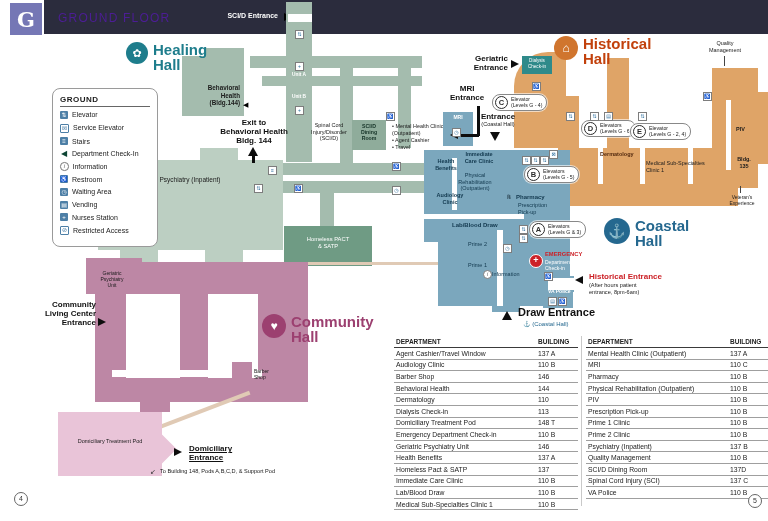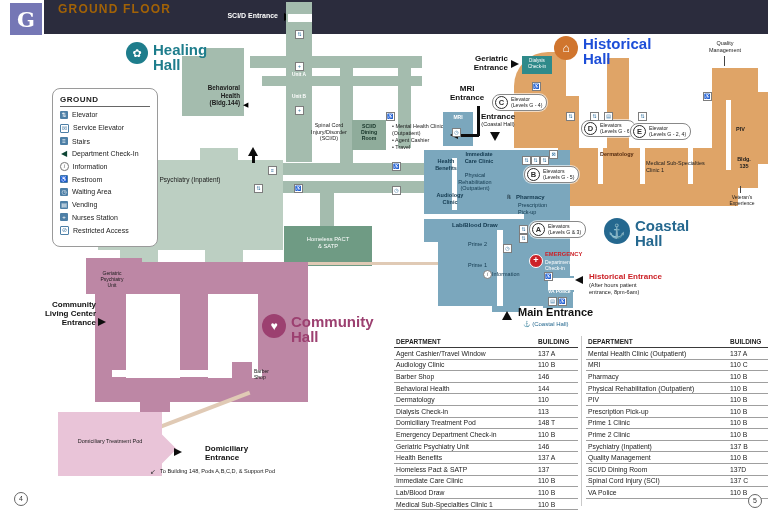--- a/index.html
+++ b/index.html
@@ -30,21 +30,21 @@
   .tri{position:absolute;width:0;height:0;}
   .tri-r{border-top:4px solid transparent;border-bottom:4px solid transparent;border-left:8px solid #0d0d0d;}
   .tri-l{border-top:4px solid transparent;border-bottom:4px solid transparent;border-right:8px solid #0d0d0d;}
   .tri-u{border-left:5px solid transparent;border-right:5px solid transparent;border-bottom:9px solid #0d0d0d;}
   .tri-d{border-left:5px solid transparent;border-right:5px solid transparent;border-top:9px solid #0d0d0d;}
   .stem{position:absolute;background:#0d0d0d;}
   .hdr-band{position:absolute;left:44px;top:0;width:724px;height:34px;background:#2b2c3d;}
   .g-box{position:absolute;left:10px;top:3px;width:32px;height:32px;background:#7577b5;
          display:flex;align-items:center;justify-content:center;}
   .g-letter{font-family:"DejaVu Serif",serif;font-weight:bold;font-size:21px;color:#fff;}
-  .hdr-title{position:absolute;left:58px;top:2px;font-size:12px;font-weight:bold;color:#a16207;letter-spacing:1.2px;}
+  .hdr-title{position:absolute;left:58px;top:11px;font-size:12px;font-weight:normal;color:#4c1d95;letter-spacing:1.2px;}
   .legend{position:absolute;left:52px;top:88px;width:106px;background:#fff;border:1px solid #9a9a9a;
           border-radius:8px;padding:6px 7px 7px 7px;box-sizing:border-box;}
   .lg-title{font-size:8px;font-weight:bold;border-bottom:1px solid #666;padding-bottom:2px;margin-bottom:4px;letter-spacing:0.5px;}
   .lg-row{display:flex;align-items:center;gap:4px;margin:0 0 4.6px 0;}
   .lg-icon{flex:0 0 auto;width:8px;height:8px;background:#4d7fa6;color:#fff;font-size:6px;line-height:8px;
            text-align:center;border-radius:1px;overflow:hidden;}
   .lg-icon.service_elevator,.lg-icon.restricted{background:#fff;border:1px solid #4d7fa6;color:#4d7fa6;width:7px;height:7px;line-height:7px;}
   .lg-icon.checkin{background:transparent;color:#0d4434;font-size:8px;line-height:8px;}
   .lg-icon.info{background:transparent;border:1px solid #777;border-radius:50%;color:#555;width:6.5px;height:6.5px;
                 font-size:5.5px;line-height:6.5px;font-style:italic;}
@@ -111,20 +111,23 @@
     <span class="logo" style="width: 22px; height: 22px; font-size: 11px; background: rgb(30, 125, 140);">✿</span>
     <span class="nm" style="color: rgb(30, 125, 140);">Healing
 Hall</span>
   </div>
 
   <div class="lbl pre b r" style="left:186px;top:84px;width:54px;font-size:6.3px;">Behavioral
 Health
 (Bldg.144)</div>
   <div class="abs" style="left:243px;top:101px;font-size:7px;color:#000;">◀</div>
 
+  <div class="ent pre c" style="left:206px;top:118px;width:96px;">Exit to
+Behavioral Health
+Bldg. 144</div>
   <div class="tri tri-u" style="left:248px;top:147px;"></div>
   <div class="stem" style="left:252px;top:155px;width:2.5px;height:8px;"></div>
 
   <div class="lbl pre c" style="left:306px;top:122px;width:46px;">Spinal Cord
 Injury/Disorder
 (SCI/D)</div>
   <div class="lbl pre c b" style="left:352px;top:123px;width:34px;font-size:5.2px;color:#143226;">SCI/D
 Dining
 Room</div>
   <div class="lbl w c b" style="left:288px;top:72px;width:22px;font-size:4.8px;">Unit A</div>
@@ -191,21 +194,21 @@
   <div class="bld tan" style="left:712px;top:68px;width:46px;height:120px;"></div>
   <div class="bld tan" style="left:754px;top:92px;width:14px;height:72px;"></div>
   <div class="bld cut" style="left:598px;top:148px;width:5px;height:36px;"></div>
   <div class="bld cut" style="left:640px;top:148px;width:5px;height:36px;"></div>
   <div class="bld cut" style="left:688px;top:148px;width:5px;height:36px;"></div>
   <div class="bld cut" style="left:726px;top:100px;width:5px;height:70px;"></div>
   <div class="bld tealbox" style="left:522px;top:56px;width:30px;height:18px;"></div>
 
   <div class="hall" style="left:554px;top:36px;">
     <span class="logo" style="width: 24px; height: 24px; font-size: 12px; background: rgb(208, 117, 46);">⌂</span>
-    <span class="nm" style="color: #1d4ed8;">Historical
+    <span class="nm" style="color: #c2410c;">Historical
 Hall</span>
   </div>
 
   <div class="ent pre r" style="left:452px;top:54px;width:56px;">Geriatric
 Entrance</div>
   <div class="tri tri-r" style="left:511px;top:60px;"></div>
   <div class="lbl pre c w" style="left:522px;top:58px;width:30px;font-size:4.6px;">Dialysis
 Check-in</div>
   <div class="lbl" style="left:600px;top:151px;font-size:5.5px;color:#53290e;font-weight:bold;">Dermatology</div>
   <div class="lbl pre" style="left:646px;top:160px;width:86px;">Medical Sub-Specialties
@@ -270,21 +273,21 @@
   <div class="lbl pre w" style="left:545px;top:259px;font-size:5px;">Department
 Check-in</div>
   <div class="lbl w b" style="left:548px;top:288px;font-size:5px;">VA Police</div>
 
   <div class="tri tri-l" style="left:575px;top:276px;"></div>
   <div class="ent red" style="left:589px;top:272px;font-size:8px;">Historical Entrance</div>
   <div class="lbl pre" style="left:589px;top:282px;width:70px;font-size:5.6px;">(After hours patient
 entrance, 8pm-6am)</div>
 
   <div class="tri tri-u" style="left:502px;top:311px;"></div>
-  <div class="ent" style="left:518px;top:306px;font-size:11px;">Main Entrance</div>
+  <div class="ent" style="left:518px;top:306px;font-size:11px;">Draw Entrance</div>
   <div class="abs" style="left:523px;top:320px;font-size:6px;color:#25688f;">
     <span>⚓</span>
     <span>(Coastal Hall)</span>
   </div>
 
   <div class="callout" style="left:524px;top:166px;">
     <span class="cl">B</span>
     <span class="ct pre"><span>Elevators</span><br><span>(Levels G - 5)</span></span>
   </div>
   <div class="callout" style="left:529px;top:221px;">
@@ -325,21 +328,21 @@
 Psychiatry
 Unit</div>
   <div class="ent pre r" style="left:20px;top:300px;width:76px;">Community
 Living Center
 Entrance</div>
   <div class="tri tri-r" style="left:98px;top:318px;"></div>
   <div class="lbl pre" style="left:254px;top:368px;width:28px;font-size:5px;">Barber
 Shop</div>
   <div class="lbl c" style="left:62px;top:438px;width:96px;font-size:5.5px;">Domiciliary Treatment Pod</div>
   <div class="tri tri-r" style="left:174px;top:448px;"></div>
-  <div class="ent pre" style="left:205px;top:444px;">Domiciliary
+  <div class="ent pre" style="left:189px;top:444px;text-decoration:underline;">Domiciliary
 Entrance</div>
   <div class="abs" style="left:150px;top:468px;font-size:7px;color:#333;">↙</div>
   <div class="lbl" style="left:160px;top:468px;width:140px;font-size:5.6px;">To Building 148, Pods A,B,C,D, &amp; Support Pod</div>
 
   <span class="mi" style="left:295px;top:30px;">⇅</span>
   <span class="mi" style="left:295px;top:62px;">+</span>
   <span class="mi" style="left:295px;top:106px;">+</span>
   <span class="mi" style="left:386px;top:112px;">♿</span>
   <span class="mi" style="left:294px;top:184px;">♿</span>
   <span class="mi" style="left:254px;top:184px;">⇅</span>

